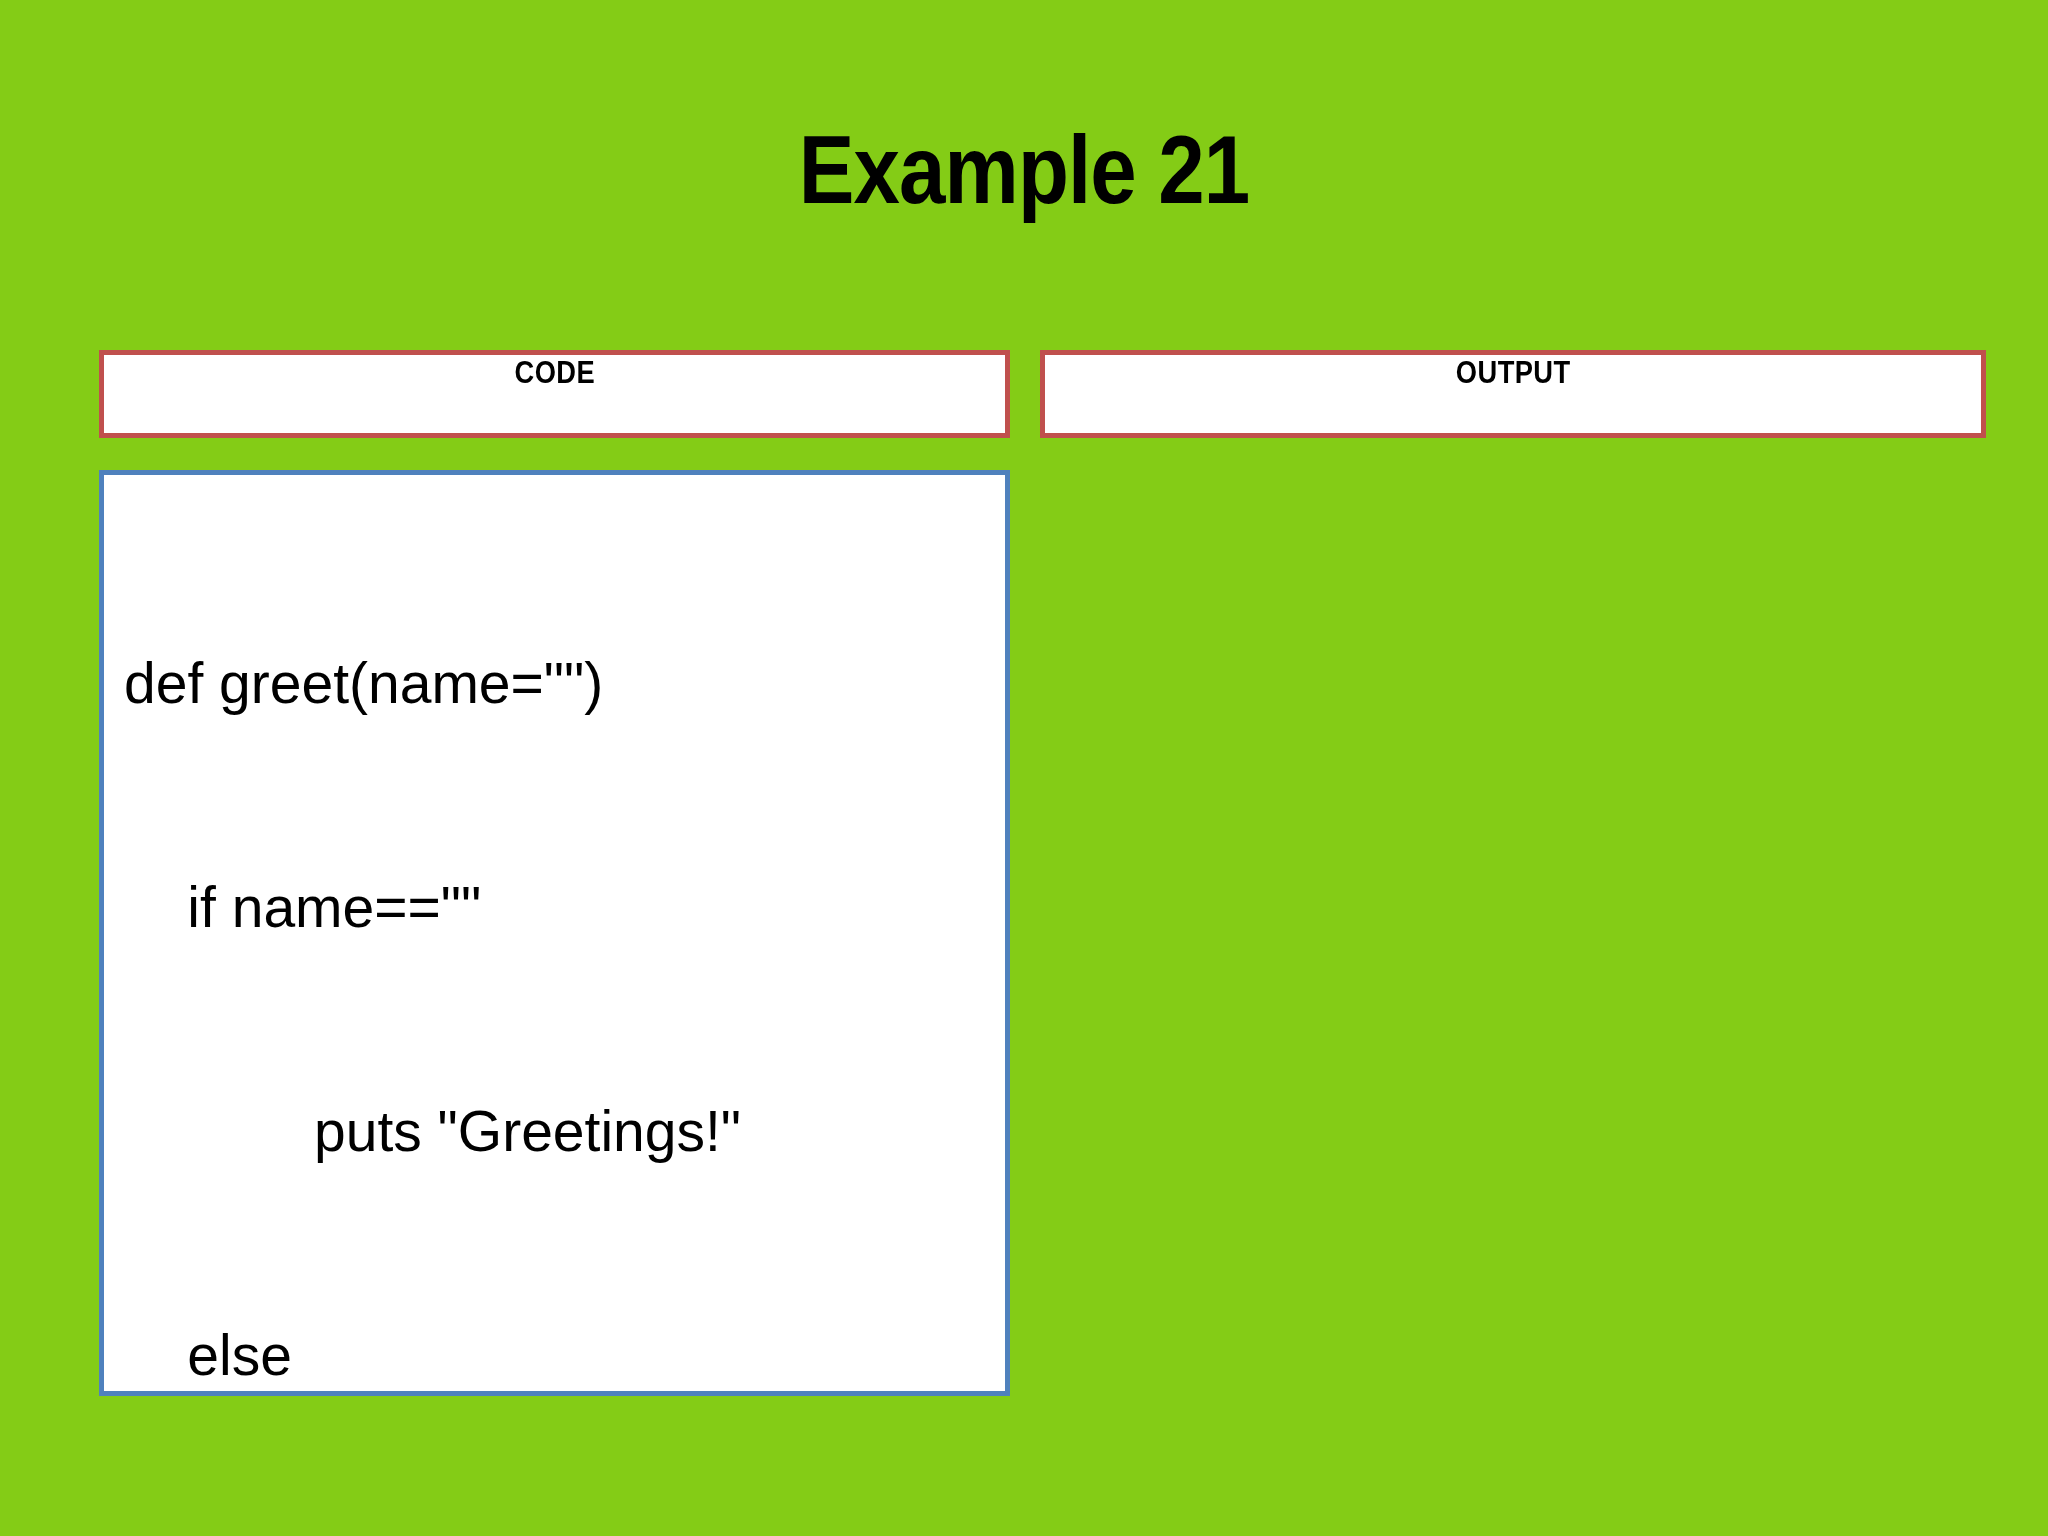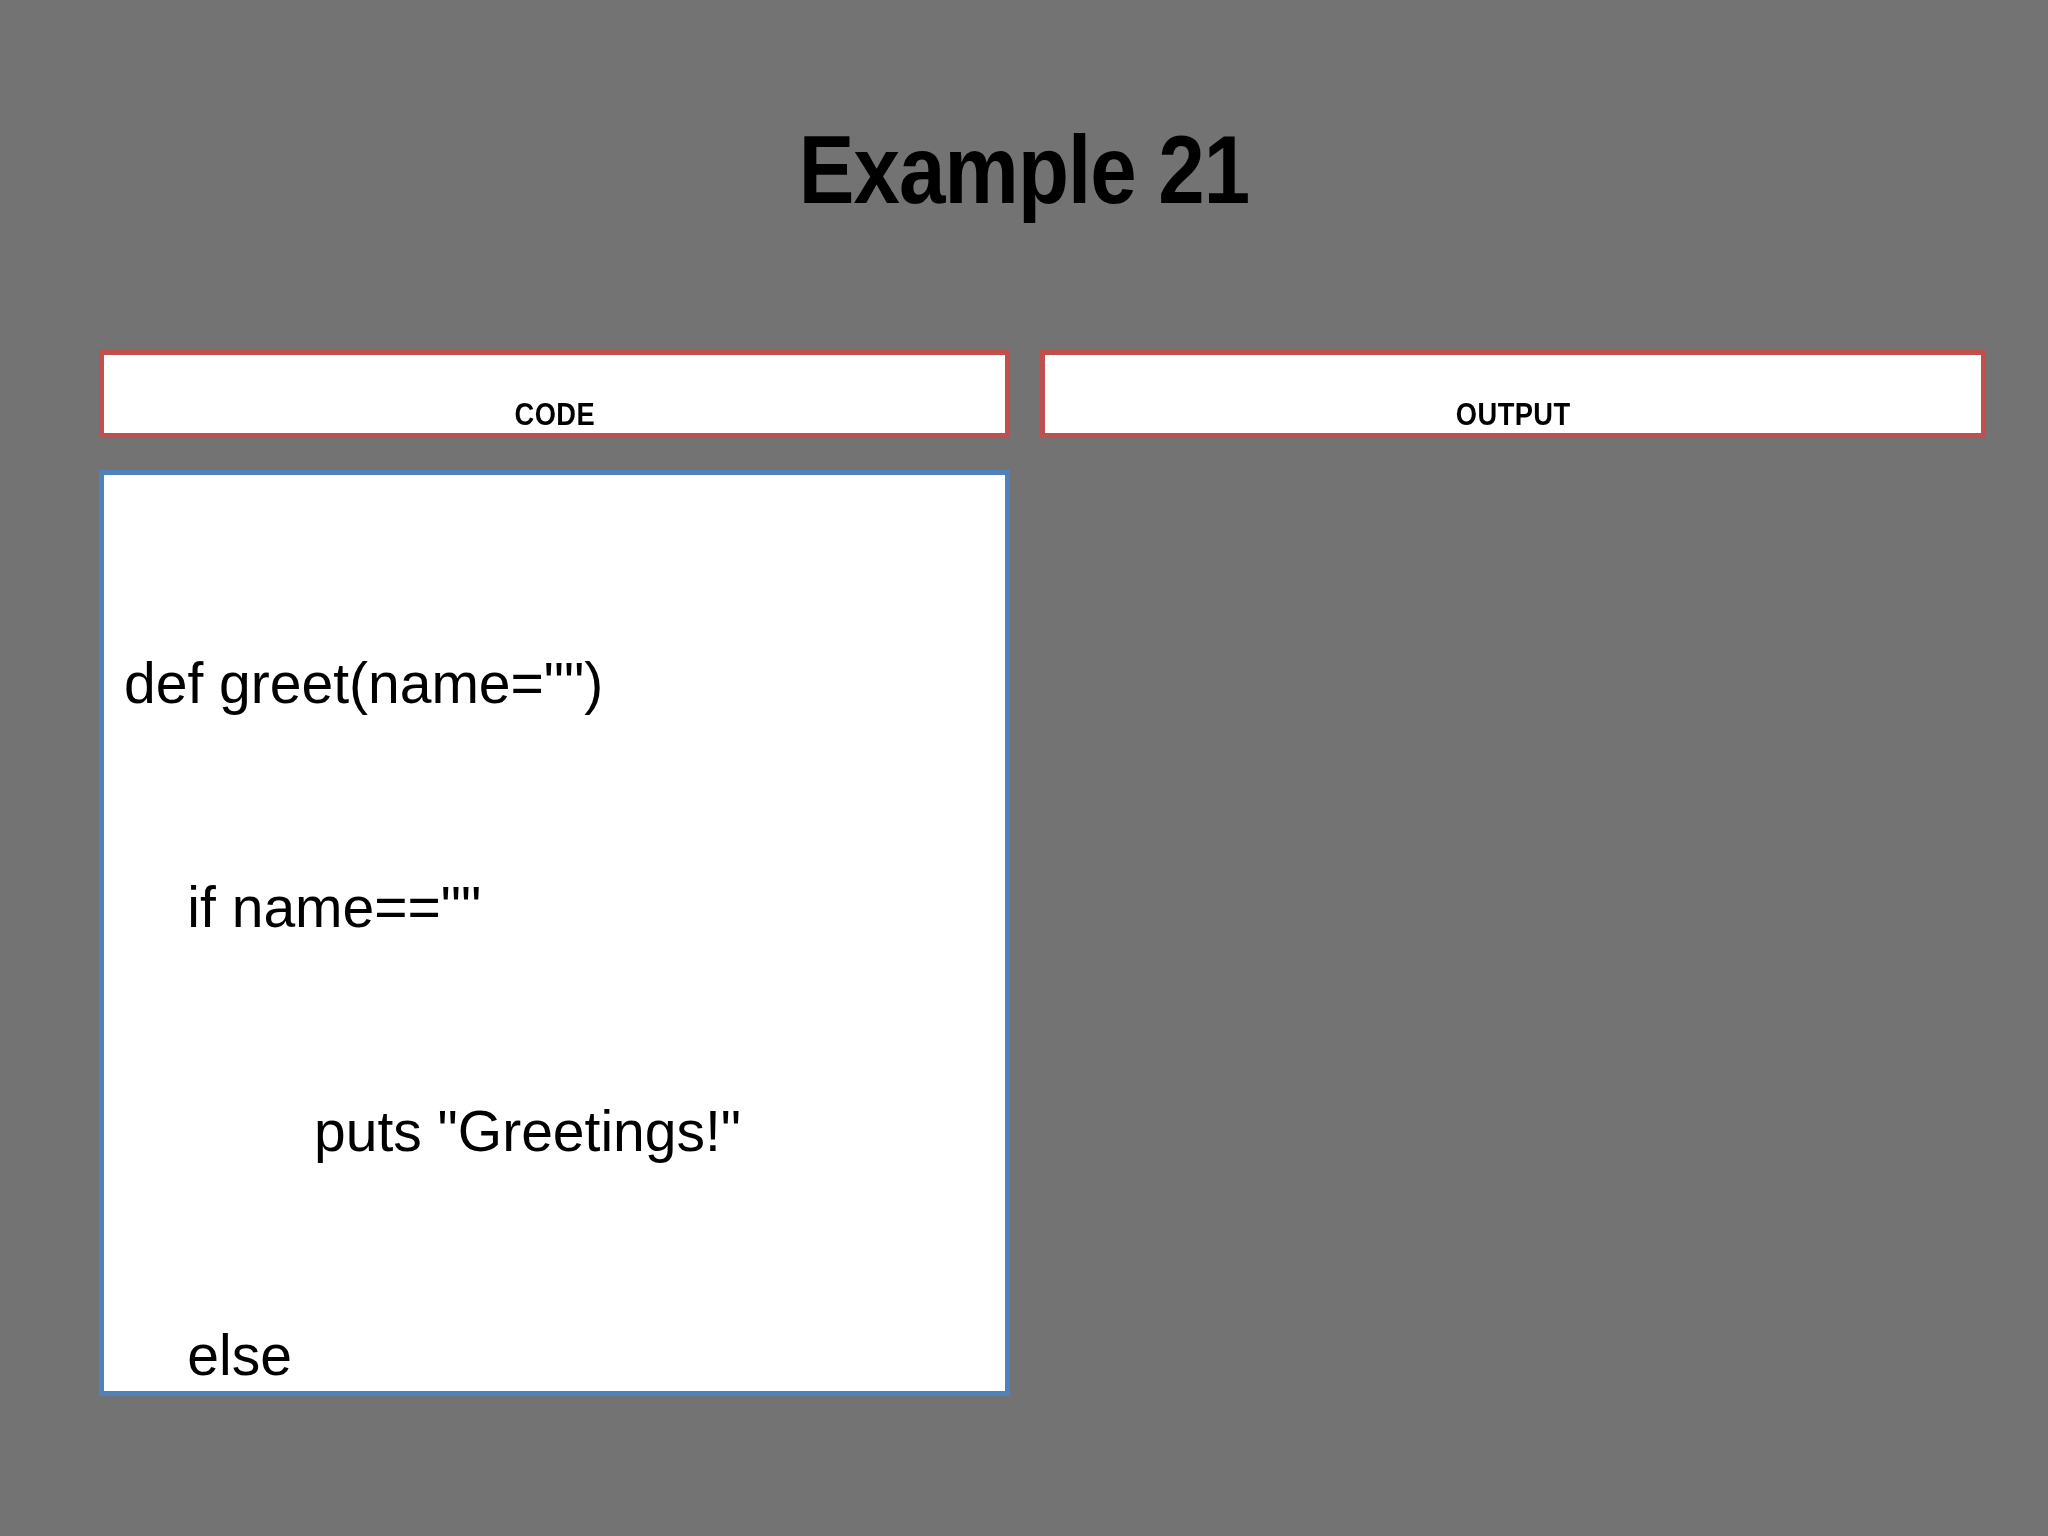--- a/index.html
+++ b/index.html
@@ -12,21 +12,21 @@
     height: 1536px;
     font-family: "Liberation Sans", sans-serif;
     -webkit-font-smoothing: antialiased;
     overflow: hidden;
   }
 
   .slide {
     position: relative;
     width: 2048px;
     height: 1536px;
-    background: #737373;
+    background: #84cc16;
     box-sizing: border-box;
   }
 
   
   .slide-title {
     position: absolute;
     top: 118px;
     left: 0;
     width: 2048px;
     text-align: center;
@@ -49,21 +49,21 @@
   .col-code  { left: 99px;  width: 911px; }
   .col-out   { left: 1040px; width: 946px; }
 
   
   .header-box {
     box-sizing: border-box;
     height: 88px;
     border: 5px solid #C0504D;
     background: #ffffff;
     display: flex;
-    align-items: flex-end;
+    align-items: flex-start;
     justify-content: center;
   }
   .header-label {
     font-family: "Liberation Sans", sans-serif;
     font-size: 31px;
     font-weight: bold;
     color: #000000;
     letter-spacing: 0.5px;
     transform: scaleX(0.88);
     white-space: nowrap;

